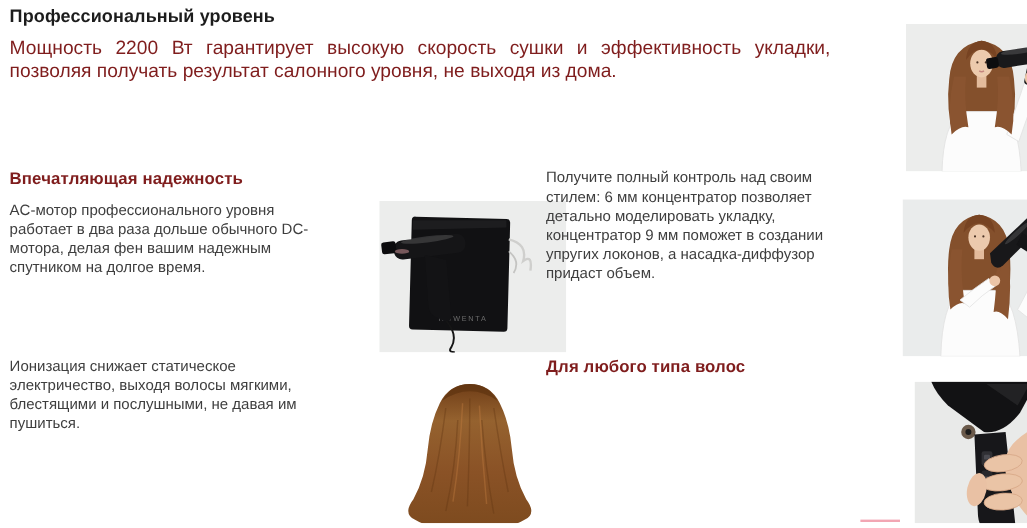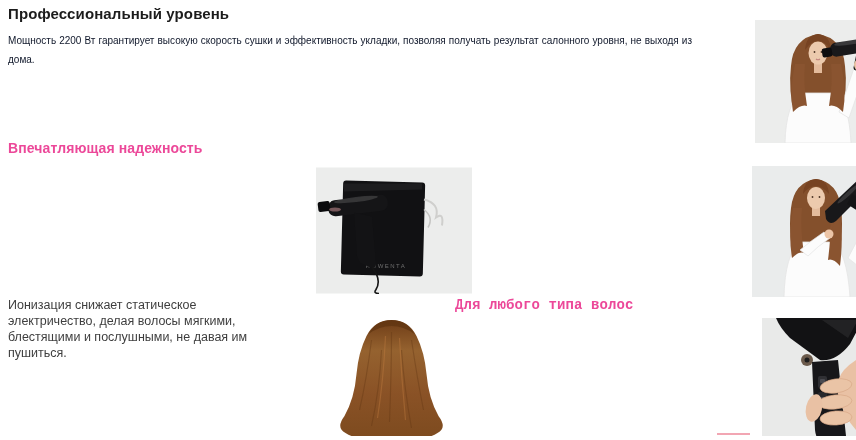--- a/index.html
+++ b/index.html
@@ -1,36 +1,36 @@
 <!DOCTYPE html>
 <html><head>
 <meta charset="utf-8">
 <style>
   html,body{margin:0;padding:0;}
   body{font-family:"Liberation Sans","DejaVu Sans",sans-serif;background:#fff;}
   .page{position:relative;width:856px;height:436px;background:#fff;overflow:hidden;padding-left:15px;}
   .abs{position:absolute;}
   .h-title{font-size:15px;font-weight:700;color:#1c1c1c;margin:0;letter-spacing:.1px;}
-  .hero-body{font-size:10px;line-height:19px;color:#0f172a;margin:0;text-align:justify;}
-  .f-title{font-size:14px;font-weight:700;color:#ec4899;margin:0 0 11px 0;letter-spacing:.1px;}
+  .hero-body{font-size:16px;line-height:19px;color:#7f1d1d;margin:0;text-align:justify;}
+  .f-title{font-size:14px;font-weight:700;color:#7f1d1d;margin:0 0 11px 0;letter-spacing:.1px;}
   .f-body{font-size:12.5px;line-height:16px;color:#3e3e3e;margin:0;}
   .text-col{width:255px;}
   .hero-text{left:8px;top:5px;width:684px;}
   .hero-para{left:8px;top:31px;width:684px;}
   .photo{overflow:hidden;}
   .photo svg{display:block;width:100%;height:100%;}
   .ph-hero{left:715px;top:4px;width:130px;height:123px;}
   .ph-f1{left:276px;top:151px;width:156px;height:127px;}
   .ph-f2{left:712px;top:150px;width:135px;height:131px;}
   .ph-f3{left:271px;top:294px;width:161px;height:142px;}
   .ph-f4{left:722px;top:302px;width:121px;height:126px;}
   .t-f1{left:8px;top:140px;}
   .t-f2{left:455px;top:140px;}
   .t-f3{left:8px;top:297px;}
-  .t-f4{left:455px;top:297px;font-family:Liberation Mono, monospace;}
+  .t-f4{left:455px;top:297px;}
   .pink-marker{left:717px;top:433px;width:33px;height:2px;background:#f2a6b3;}
 </style>
 </head>
 <body>
 
 <div class="page">
 
   <section>
     <h2 class="abs h-title hero-text">Профессиональный уровень</h2>
     <p class="abs hero-body hero-para">Мощность 2200 Вт гарантирует высокую скорость сушки и эффективность укладки, позволяя получать результат салонного уровня, не выходя из дома.</p>
@@ -60,20 +60,21 @@
         <rect x="100" y="32" width="9" height="19" rx="3" transform="rotate(12 104 41)" fill="#19191b"></rect>
         <path d="M107 52 Q115 75 109 95 Q106 108 112 118" stroke="#1a1a1a" stroke-width="1.4" fill="none"></path>
         <ellipse cx="105" cy="45" rx="6" ry="6.5" fill="#ecc5a7"></ellipse>
       </svg>
     </figure>
   </section>
 
   <section>
     <div class="abs text-col t-f1">
       <h3 class="f-title">Впечатляющая надежность</h3>
+      <p class="f-body">AC-мотор профессионального уровня работает в два раза дольше обычного DC-мотора, делая фен вашим надежным спутником на долгое время.</p>
     </div>
     <figure class="abs photo ph-f1">
       <svg viewBox="0 0 156 126">
         <rect width="156" height="126" fill="#ecedec"></rect>
 
         <rect x="26" y="14" width="82" height="94" rx="3" fill="#111113" transform="rotate(1.5 67 61)"></rect>
         <path d="M28 16 L106 16 L106 22 L28 24 Z" fill="#ffffff" opacity="0.05"></path>
         <path d="M108 32 Q124 36 120 50 Q128 44 126 58" stroke="#cfcfcd" stroke-width="2" fill="none"></path>
         <path d="M108 42 Q118 50 112 60" stroke="#c4c4c2" stroke-width="1.5" fill="none"></path>
         <text x="70" y="100" font-size="6" letter-spacing="1.5" fill="#6d6d6d" text-anchor="middle" font-family="Liberation Sans, sans-serif">ROWENTA</text>
@@ -83,20 +84,21 @@
         <ellipse cx="40" cy="32" rx="22" ry="2.6" transform="rotate(-7 40 32)" fill="#ffffff" opacity="0.14"></ellipse>
         <ellipse cx="19" cy="42" rx="6" ry="2" fill="#c98f93" opacity="0.55"></ellipse>
         <path d="M38 45 L56 49 L60 96 Q60 102 54 100 L46 96 Q42 94 41 88 Z" fill="#131315"></path>
         <path d="M56 100 Q66 112 60 122 Q57 126 63 126" stroke="#151515" stroke-width="1.6" fill="none"></path>
       </svg>
     </figure>
   </section>
 
   <section>
     <div class="abs text-col t-f2">
+      <p class="f-body">Получите полный контроль над своим стилем: 6 мм концентратор позволяет детально моделировать укладку, концентратор 9 мм поможет в создании упругих локонов, а насадка-диффузор придаст объем.</p>
     </div>
     <figure class="abs photo ph-f2">
       <svg viewBox="0 0 135 131">
         <rect width="135" height="131" fill="#eaecec"></rect>
         <path d="M42 95 Q36 65 39 42 Q42 16 64 13 Q86 16 89 42 Q92 65 86 95 Q74 88 64 88 Q53 88 42 95 Z" fill="#84502c"></path>
         <rect x="60" y="38" width="8" height="12" fill="#e3bb9c"></rect>
         <path d="M32 131 Q33 88 48 76 L80 76 Q95 85 98 131 Z" fill="#fcfcfc" stroke="#e4e4e4" stroke-width="0.8"></path>
         <path d="M41 42 Q36 68 40 92 Q47 85 52 87 Q48 62 50 42 Z" fill="#8a5430"></path>
         <path d="M87 42 Q92 68 88 100 Q81 92 76 94 Q80 62 78 42 Z" fill="#8a5430"></path>
         <ellipse cx="64" cy="32" rx="9" ry="11" fill="#eccaad"></ellipse>
@@ -115,21 +117,21 @@
         <ellipse cx="96" cy="28" rx="14" ry="2" transform="rotate(-42 96 28)" fill="#ffffff" opacity="0.13"></ellipse>
 
         <path d="M96 92 L116 54 L127 60 L106 100 Z" fill="#fcfcfc" stroke="#e4e4e4" stroke-width="0.8"></path>
         <ellipse cx="123" cy="50" rx="5.5" ry="6" fill="#ecc5a7"></ellipse>
       </svg>
     </figure>
   </section>
 
   <section>
     <div class="abs text-col t-f3">
-      <p class="f-body">Ионизация снижает статическое электричество, делая волосы мягкими, блестящими и послушными, не давая им пушиться.</p>
+      <p class="f-body">Ионизация снижает статическое электричество, выходя волосы мягкими, блестящими и послушными, не давая им пушиться.</p>
     </div>
     <figure class="abs photo ph-f3">
       <svg viewBox="0 0 160 142">
         <defs>
           <linearGradient id="hg" x1="0" y1="0" x2="0" y2="1">
             <stop offset="0" stop-color="#6f3d17"></stop>
             <stop offset="0.25" stop-color="#95622f"></stop>
             <stop offset="0.6" stop-color="#8a5226"></stop>
             <stop offset="1" stop-color="#7c4a1e"></stop>
           </linearGradient>

